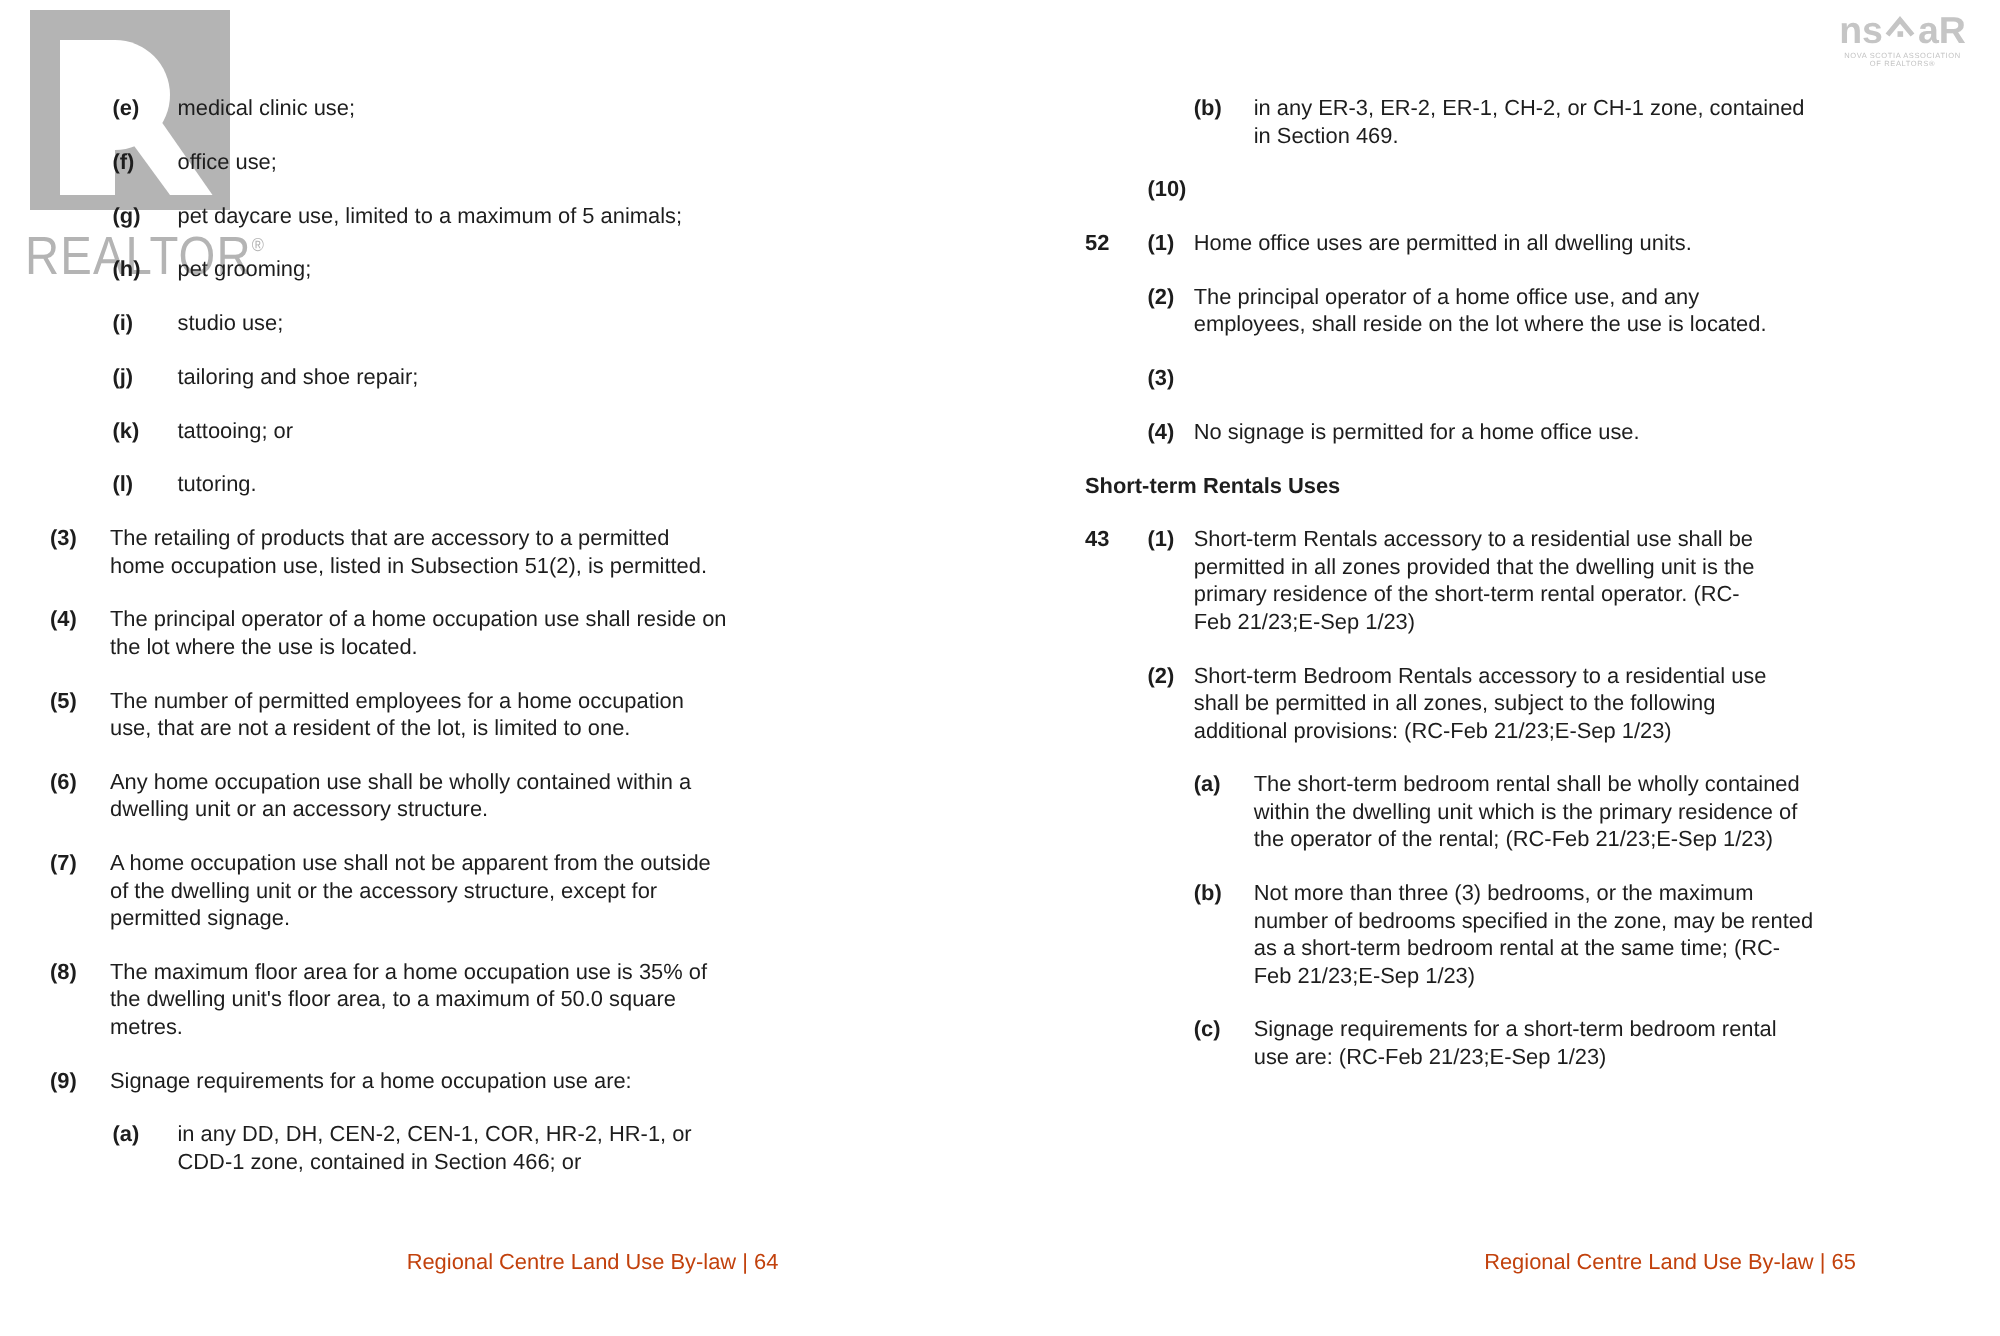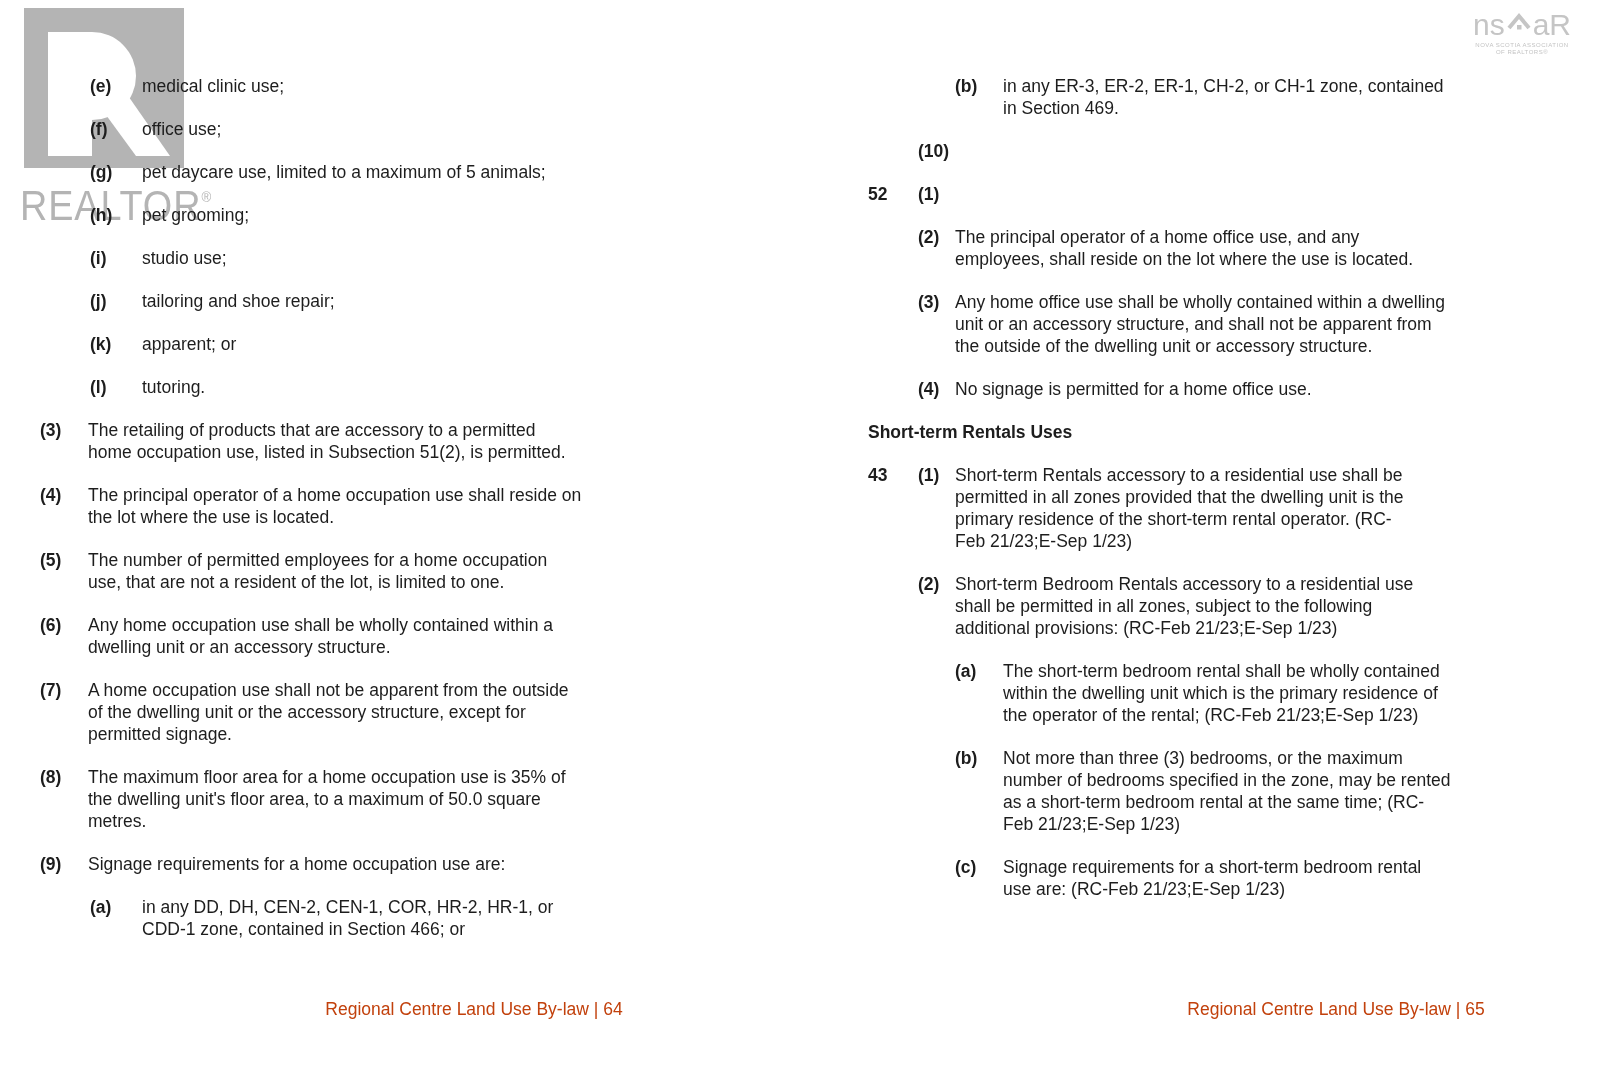--- a/index.html
+++ b/index.html
@@ -13,21 +13,21 @@
   #realtor-square{display:block}
   #realtor-wordmark{
     position:absolute;left:-4px;top:166px;font-size:43px;line-height:46px;
     color:#b4b4b4;letter-spacing:1px;white-space:nowrap;
     transform:scaleX(.88);transform-origin:left top;font-weight:normal;
   }
   #realtor-wordmark sup{font-size:15px;vertical-align:18px;}
   
   #nsar-logo{position:absolute;left:1470px;top:10px;width:104px;text-align:center;z-index:0;}
   .nsar-main{display:flex;align-items:flex-end;justify-content:center;gap:3px;
-    font-size:30px;line-height:30px;color:#c5c5c5;font-weight:normal;}
+    font-size:30px;line-height:30px;color:#c5c5c5;font-weight:bold;}
   .nsar-roof{margin:0 -1px 2px -1px;}
   .nsar-tagline{font-size:6px;line-height:7px;letter-spacing:.5px;color:#c3c3c3;margin-top:2px;}
   
   .page{position:absolute;top:75px;z-index:1;}
   #page-left{left:40px;width:627px;}
   #page-right{left:868px;width:648px;}
   .row{display:grid;margin-bottom:21px;font-size:17.5px;line-height:22px;align-items:start;}
   .row .num,.row .lbl{font-weight:bold;}
   .row .txt{white-space:pre-line;}
   .heading{font-weight:bold;font-size:17.5px;line-height:22px;margin-bottom:21px;}
@@ -89,21 +89,21 @@
     <div class="row lvl2">
       <span class="lbl">(i)</span>
       <div class="txt">studio use;</div>
     </div>
     <div class="row lvl2">
       <span class="lbl">(j)</span>
       <div class="txt">tailoring and shoe repair;</div>
     </div>
     <div class="row lvl2">
       <span class="lbl">(k)</span>
-      <div class="txt">apparent; or</div>
+      <div class="txt">tattooing; or</div>
     </div>
     <div class="row lvl2">
       <span class="lbl">(l)</span>
       <div class="txt">tutoring.</div>
     </div>
     <div class="row lvl1">
       <span class="lbl">(3)</span>
       <div class="txt">The retailing of products that are accessory to a permitted
 home occupation use, listed in Subsection 51(2), is permitted.</div>
     </div>
@@ -151,33 +151,31 @@
       <div class="txt">in any ER-3, ER-2, ER-1, CH-2, or CH-1 zone, contained
 in Section 469.</div>
     </div>
     <div class="row lvl1">
       <span class="num"></span>
       <span class="lbl">(10)</span>
     </div>
     <div class="row lvl1">
       <span class="num">52</span>
       <span class="lbl">(1)</span>
+      <div class="txt">Home office uses are permitted in all dwelling units.</div>
     </div>
     <div class="row lvl1">
       <span class="num"></span>
       <span class="lbl">(2)</span>
       <div class="txt">The principal operator of a home office use, and any
 employees, shall reside on the lot where the use is located.</div>
     </div>
     <div class="row lvl1">
       <span class="num"></span>
       <span class="lbl">(3)</span>
-      <div class="txt">Any home office use shall be wholly contained within a dwelling
-unit or an accessory structure, and shall not be apparent from
-the outside of the dwelling unit or accessory structure.</div>
     </div>
     <div class="row lvl1">
       <span class="num"></span>
       <span class="lbl">(4)</span>
       <div class="txt">No signage is permitted for a home office use.</div>
     </div>
     <div class="heading">Short-term Rentals Uses</div>
     <div class="row lvl1">
       <span class="num">43</span>
       <span class="lbl">(1)</span>

